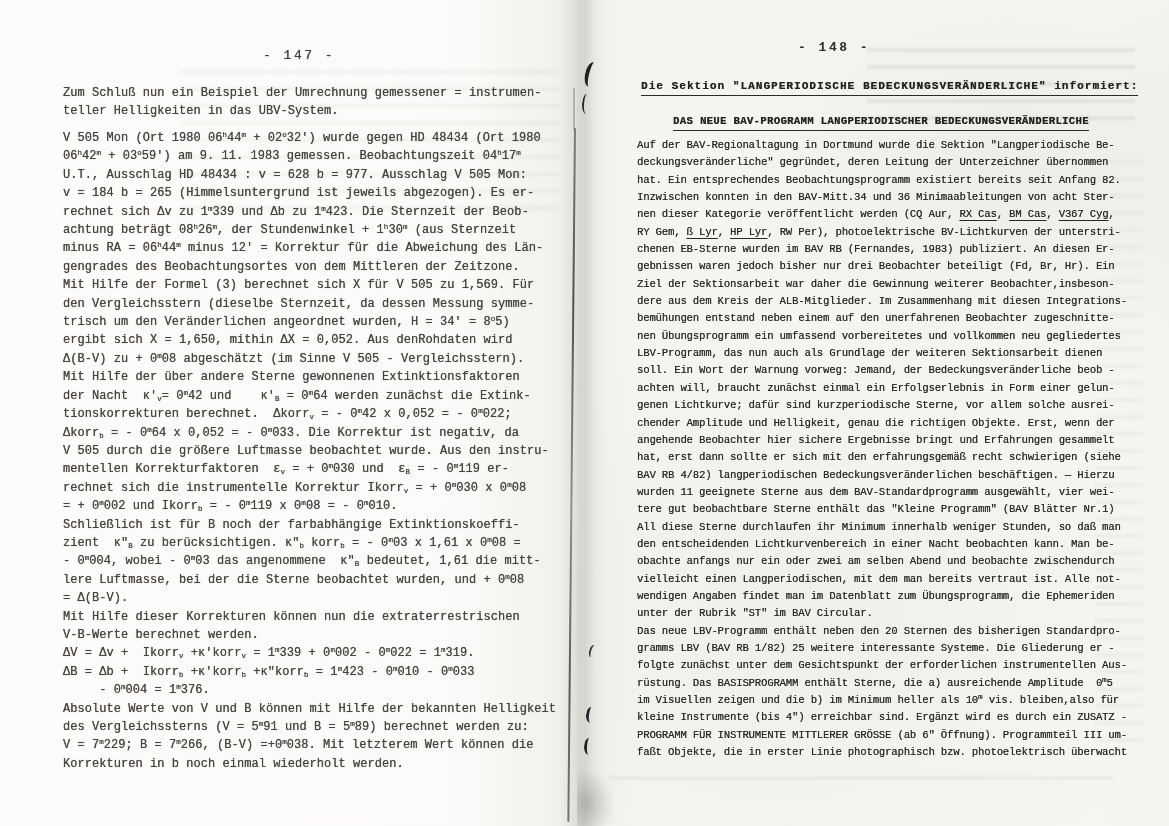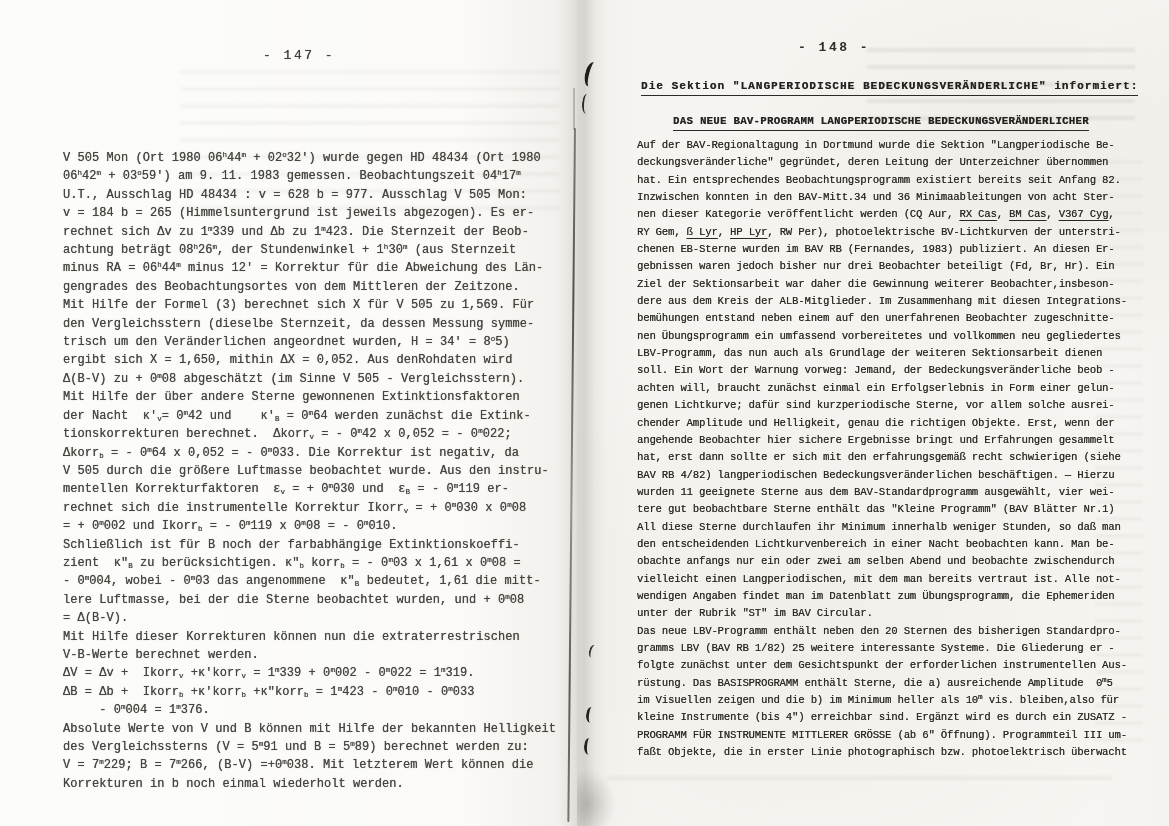--- a/index.html
+++ b/index.html
@@ -25,21 +25,21 @@
   
   .pagenum{position:absolute;font-size:13px;letter-spacing:2.5px;white-space:nowrap;}
   .pagenum-left{left:263px;top:48px;color:#3f3e3a;text-shadow:0 0 0.7px rgba(63,62,58,0.75);}
   .pagenum-right{left:221px;top:40px;color:#2e2d29;font-weight:bold;}
   .ltext{
     position:absolute;left:63px;font-size:12px;line-height:18.4px;
     color:#45443e;white-space:nowrap;letter-spacing:0.05px;
     text-shadow:0 0 0.7px rgba(69,68,62,0.85);
   }
   .intro{top:84px;}
-  .lbody{top:149px;}
+  .lbody{top:129px;}
   .rtext{
     position:absolute;left:60px;font-size:10.5px;line-height:17.35px;
     color:#292823;white-space:nowrap;letter-spacing:-0.1px;
     text-shadow:0.25px 0 0 rgba(41,40,35,0.7);
   }
   .rbody{top:137px;}
   .h1{
     position:absolute;left:64px;top:80px;display:inline-block;white-space:nowrap;
     font-size:11px;font-weight:bold;letter-spacing:1.05px;color:#232220;
     border-bottom:1.4px solid #2b2a27;padding-bottom:3px;
@@ -87,32 +87,33 @@
   }
 </style>
 </head>
 <body>
 
 <div class="scan">
 
   <div class="page page-left">
     <div class="ghost g-lines ghost-left-top"></div>
     <div class="pagenum pagenum-left">- 147 -</div>
+    <div class="ltext intro">Zum Schluß nun ein Beispiel der Umrechnung gemessener = instrumen-<br>teller Helligkeiten in das UBV-System.</div>
     <div class="ltext lbody">V 505 Mon (Ort 1980 06<sup>h</sup>44<sup>m</sup> + 02<sup>o</sup>32') wurde gegen HD 48434 (Ort 1980<br>06<sup>h</sup>42<sup>m</sup> + 03<sup>o</sup>59') am 9. 11. 1983 gemessen. Beobachtungszeit 04<sup>h</sup>17<sup>m</sup><br>U.T., Ausschlag HD 48434 : v = 628 b = 977. Ausschlag V 505 Mon:<br>v = 184 b = 265 (Himmelsuntergrund ist jeweils abgezogen). Es er-<br>rechnet sich Δv zu 1<sup>m</sup>339 und Δb zu 1<sup>m</sup>423. Die Sternzeit der Beob-<br>achtung beträgt 08<sup>h</sup>26<sup>m</sup>, der Stundenwinkel + 1<sup>h</sup>30<sup>m</sup> (aus Sternzeit<br>minus RA = 06<sup>h</sup>44<sup>m</sup> minus 12' = Korrektur für die Abweichung des Län-<br>gengrades des Beobachtungsortes von dem Mittleren der Zeitzone.<br>Mit Hilfe der Formel (3) berechnet sich X für V 505 zu 1,569. Für<br>den Vergleichsstern (dieselbe Sternzeit, da dessen Messung symme-<br>trisch um den Veränderlichen  angeordnet wurden, H = 34' = 8<sup>o</sup>5)<br>ergibt sich X = 1,650, mithin ΔX = 0,052. Aus denRohdaten wird<br>Δ(B-V) zu + 0<sup>m</sup>08 abgeschätzt (im Sinne V 505 - Vergleichsstern).<br>Mit Hilfe der über andere Sterne gewonnenen Extinktionsfaktoren<br>der Nacht &nbsp;κ'<sub>v</sub>= 0<sup>m</sup>42 und &nbsp;&nbsp;&nbsp;κ'<sub>B</sub> = 0<sup>m</sup>64 werden zunächst die Extink-<br>tionskorrekturen berechnet. &nbsp;Δkorr<sub>v</sub> = - 0<sup>m</sup>42 x 0,052 = - 0<sup>m</sup>022;<br>Δkorr<sub>b</sub> = - 0<sup>m</sup>64 x 0,052 = - 0<sup>m</sup>033. Die Korrektur ist negativ, da<br>V 505 durch die größere Luftmasse beobachtet wurde. Aus den instru-<br>mentellen Korrekturfaktoren &nbsp;ε<sub>v</sub> = + 0<sup>m</sup>030 und &nbsp;ε<sub>B</sub> = - 0<sup>m</sup>119 er-<br>rechnet sich die instrumentelle Korrektur Ikorr<sub>v</sub> = + 0<sup>m</sup>030 x 0<sup>m</sup>08<br>= + 0<sup>m</sup>002 und Ikorr<sub>b</sub> = - 0<sup>m</sup>119 x 0<sup>m</sup>08 = - 0<sup>m</sup>010.<br>Schließlich ist für B noch der farbabhängige Extinktionskoeffi-<br>zient &nbsp;κ"<sub>B</sub> zu berücksichtigen. κ"<sub>b</sub> korr<sub>b</sub> = - 0<sup>m</sup>03 x 1,61 x 0<sup>m</sup>08 =<br>- 0<sup>m</sup>004, wobei - 0<sup>m</sup>03 das angenommene &nbsp;κ"<sub>B</sub> bedeutet, 1,61 die mitt-<br>lere Luftmasse, bei der die Sterne beobachtet wurden, und + 0<sup>m</sup>08<br>= Δ(B-V).<br>Mit Hilfe dieser Korrekturen können nun die extraterrestrischen<br>V-B-Werte berechnet werden.<br>ΔV = Δv + &nbsp;Ikorr<sub>v</sub> +κ'korr<sub>v</sub> = 1<sup>m</sup>339 + 0<sup>m</sup>002 - 0<sup>m</sup>022 = 1<sup>m</sup>319.<br>ΔB = Δb + &nbsp;Ikorr<sub>b</sub> +κ'korr<sub>b</sub> +κ"korr<sub>b</sub> = 1<sup>m</sup>423 - 0<sup>m</sup>010 - 0<sup>m</sup>033<br>&nbsp;&nbsp;&nbsp;&nbsp;&nbsp;- 0<sup>m</sup>004 = 1<sup>m</sup>376.<br>Absolute Werte von V und B können mit Hilfe der bekannten Helligkeit<br>des Vergleichssterns (V = 5<sup>m</sup>91 und B = 5<sup>m</sup>89) berechnet werden zu:<br>V = 7<sup>m</sup>229; B = 7<sup>m</sup>266, (B-V) =+0<sup>m</sup>038. Mit letzterem Wert können die<br>Korrekturen in b noch einmal wiederholt werden.</div>
   </div>
 
   <div class="page page-right">
     <div class="ghost g-lines ghost-rt-top"></div>
     <div class="ghost g-lines ghost-rt-right"></div>
     <div class="ghost g-lines ghost-rt-bottom"></div>
     <div class="gutter-smudge"></div>
     <div class="pagenum pagenum-right">- 148 -</div>
     <div class="h1">Die Sektion "LANGPERIODISCHE BEDECKUNGSVERÄNDERLICHE" informiert:</div>
     <div class="h2wrap">
-      <span class="h2">DAS NEUE BAV-PROGRAMM LANGPERIODISCHE BEDECKUNGSVERÄNDERLICHER</span>
+      <span class="h2">DAS NEUE BAV-PROGRAMM LANGPERIODISCHER BEDECKUNGSVERÄNDERLICHE</span>
     </div>
     <div class="rtext rbody">Auf der BAV-Regionaltagung in Dortmund wurde die Sektion "Langperiodische Be-<br>deckungsveränderliche" gegründet, deren Leitung der Unterzeichner übernommen<br>hat. Ein entsprechendes Beobachtungsprogramm existiert bereits seit Anfang 82.<br>Inzwischen konnten in den BAV-Mitt.34 und 36 Minimaableitungen von acht Ster-<br>nen dieser Kategorie veröffentlicht werden (CQ Aur, <u>RX Cas</u>, <u>BM Cas</u>, <u>V367 Cyg</u>,<br>RY Gem, <u>ß Lyr</u>, <u>HP Lyr</u>, RW Per), photoelektrische BV-Lichtkurven der unterstri-<br>chenen EB-Sterne wurden im BAV RB (Fernandes, 1983) publiziert. An diesen Er-<br>gebnissen waren jedoch bisher nur drei Beobachter beteiligt (Fd, Br, Hr). Ein<br>Ziel der Sektionsarbeit war daher die Gewinnung weiterer Beobachter,insbeson-<br>dere aus dem Kreis der ALB-Mitglieder. Im Zusammenhang mit diesen Integrations-<br>bemühungen entstand neben einem auf den unerfahrenen Beobachter zugeschnitte-<br>nen Übungsprogramm ein umfassend vorbereitetes und vollkommen neu gegliedertes<br>LBV-Programm, das nun auch als Grundlage der weiteren Sektionsarbeit dienen<br>soll. Ein Wort der Warnung vorweg: Jemand, der Bedeckungsveränderliche beob -<br>achten will, braucht zunächst einmal ein Erfolgserlebnis in Form einer gelun-<br>genen Lichtkurve; dafür sind kurzperiodische Sterne, vor allem solche ausrei-<br>chender Amplitude und Helligkeit, genau die richtigen Objekte. Erst, wenn der<br>angehende Beobachter hier sichere Ergebnisse bringt und Erfahrungen gesammelt<br>hat, erst dann sollte er sich mit den erfahrungsgemäß recht schwierigen (siehe<br>BAV RB 4/82) langperiodischen Bedeckungsveränderlichen beschäftigen. — Hierzu<br>wurden 11 geeignete Sterne aus dem BAV-Standardprogramm ausgewählt, vier wei-<br>tere gut beobachtbare Sterne enthält das "Kleine Programm" (BAV Blätter Nr.1)<br>All diese Sterne durchlaufen ihr Minimum innerhalb weniger Stunden, so daß man<br>den entscheidenden Lichtkurvenbereich in einer Nacht beobachten kann. Man be-<br>obachte anfangs nur ein oder zwei am selben Abend und beobachte zwischendurch<br>vielleicht einen Langperiodischen, mit dem man bereits vertraut ist. Alle not-<br>wendigen Angaben findet man im Datenblatt zum Übungsprogramm, die Ephemeriden<br>unter der Rubrik "ST" im BAV Circular.<br>Das neue LBV-Programm enthält neben den 20 Sternen des bisherigen Standardpro-<br>gramms LBV (BAV RB 1/82) 25 weitere interessante Systeme. Die Gliederung er -<br>folgte zunächst unter dem Gesichtspunkt der erforderlichen instrumentellen Aus-<br>rüstung. Das BASISPROGRAMM enthält Sterne, die a) ausreichende Amplitude &nbsp;0<sup>m</sup>5<br>im Visuellen zeigen und die b) im Minimum heller als 10<sup>m</sup> vis. bleiben,also für<br>kleine Instrumente (bis 4") erreichbar sind. Ergänzt wird es durch ein ZUSATZ -<br>PROGRAMM FÜR INSTRUMENTE MITTLERER GRÖSSE (ab 6" Öffnung). Programmteil III um-<br>faßt Objekte, die in erster Linie photographisch bzw. photoelektrisch überwacht</div>
   </div>
 
   <div class="gutter-shadow"></div>
   <div class="binding-line-top"></div>
   <div class="binding-line"></div>
   <div class="ink ink-a"></div>
   <div class="ink ink-b"></div>
   <div class="ink ink-c"></div>

